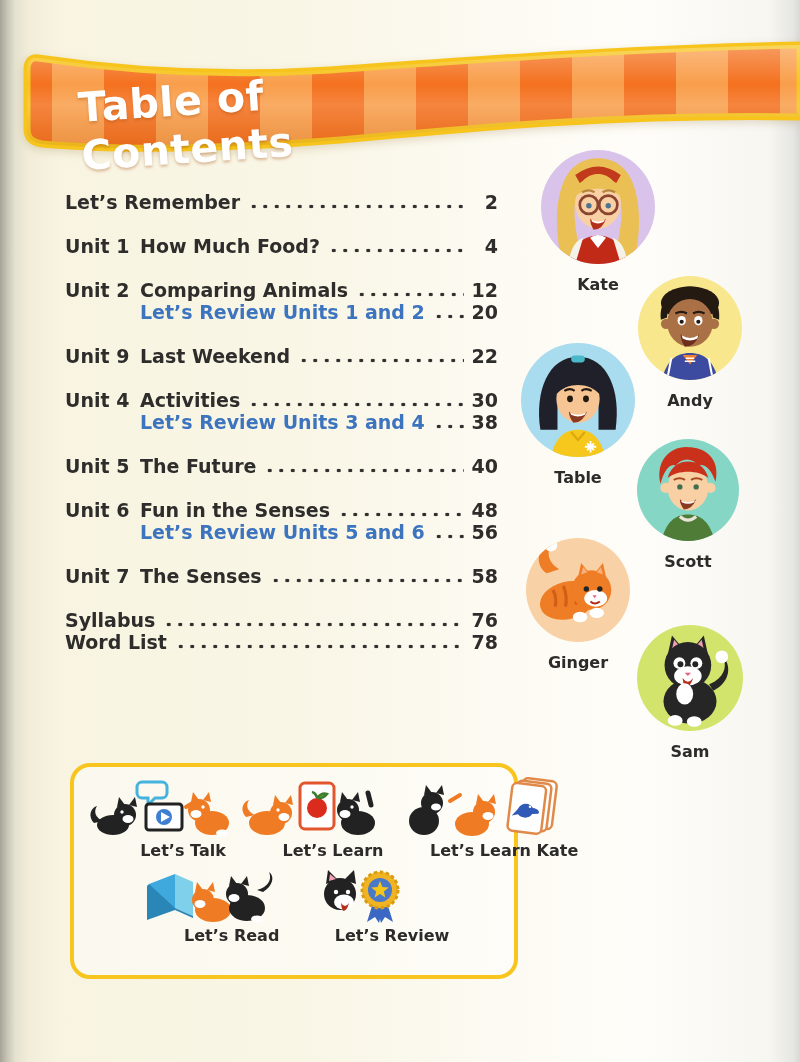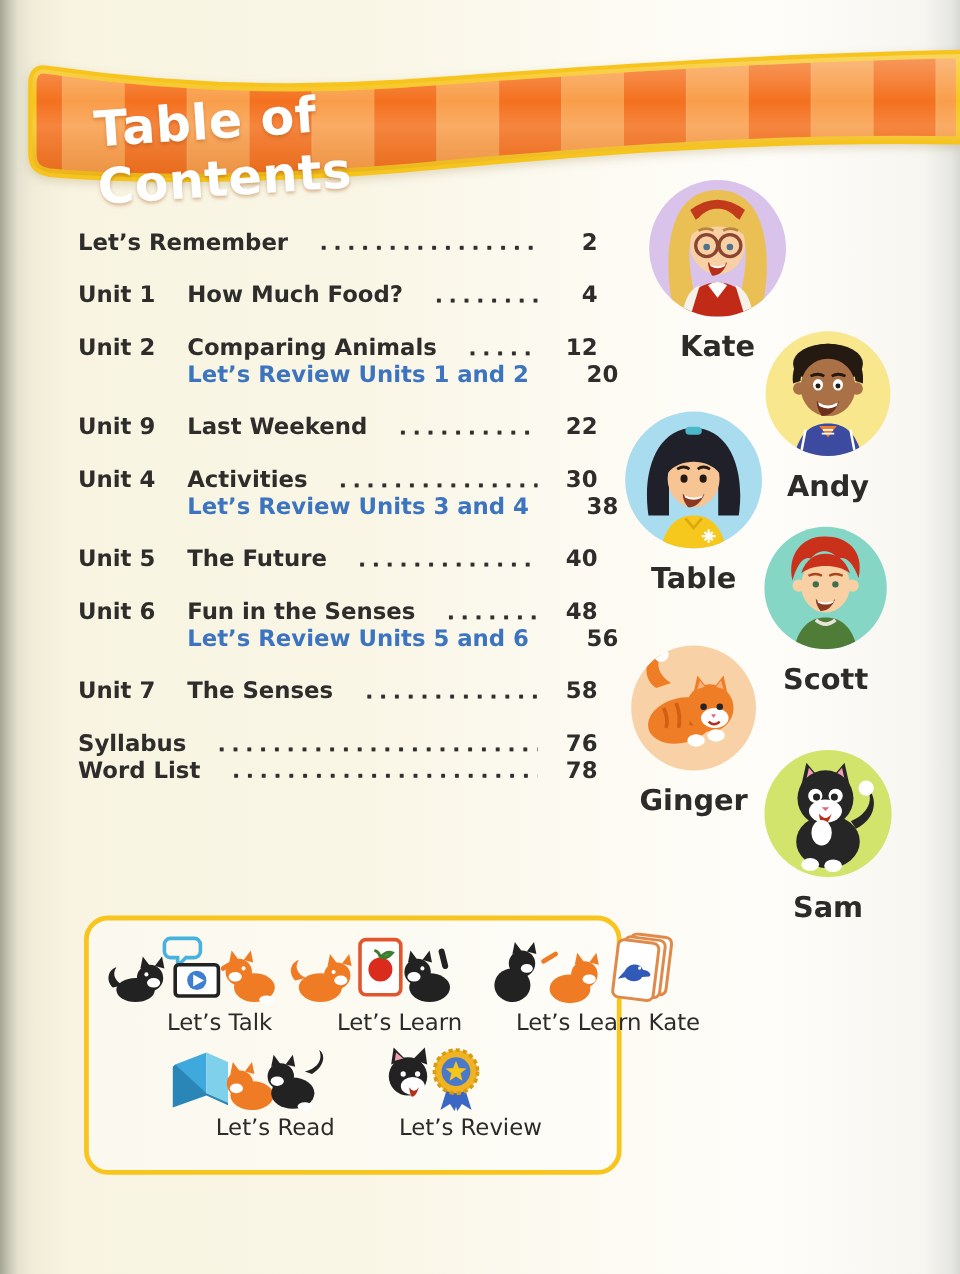--- a/index.html
+++ b/index.html
@@ -13,50 +13,50 @@
   .banner-svg{position:absolute;left:0;top:0;width:800px;height:170px;
     filter:drop-shadow(0 3px 4px rgba(130,90,20,.20));}
   .banner-title{position:absolute;left:80px;top:84px;width:400px;
     font-size:41px;font-weight:bold;color:#ffffff;letter-spacing:.5px;
     transform:rotate(-3.8deg);transform-origin:left center;
     text-shadow:0 2px 3px rgba(160,70,0,.35);}
   
   .toc{position:absolute;left:65px;top:191px;width:433px;color:#2e2d2b;}
   .toc-group{margin-bottom:22px;}
   .toc-row{display:flex;align-items:baseline;height:22px;line-height:22px;
-    font-size:19px;font-weight:bold;gap:16px;}
+    font-size:19px;font-weight:bold;}
   .toc-row .unit{flex:0 0 75px;}
   .toc-row .title{flex:0 0 auto;white-space:nowrap;}
   .toc-row .leader{flex:1 1 auto;align-self:flex-end;height:5px;margin:0 8px 4px 8px;
     background-image:radial-gradient(circle,#2f2e2c 1.7px,rgba(0,0,0,0) 2.1px);
     background-size:11.5px 5px;background-repeat:repeat-x;background-position:0 50%;}
   .toc-row .pagenum{flex:0 0 auto;min-width:24px;text-align:right;}
   .toc-row.review .title{color:#3d74bf;}
   .toc-row.blue-page .pagenum{color:#3d74bf;}
   .toc-row.blue-page .leader{background-image:radial-gradient(circle,#3d74bf 1.7px,rgba(0,0,0,0) 2.1px);}
   
   .char{position:absolute;text-align:center;}
   .char .circle{border-radius:50%;overflow:hidden;margin:0 auto;}
   .char .circle svg{display:block;width:100%;height:100%;}
-  .char .cname{margin-top:11px;font-size:24px;font-weight:bold;color:#2c2b29;}
+  .char .cname{margin-top:11px;font-size:16px;font-weight:bold;color:#2c2b29;}
   .char-kate{left:541px;top:150px;width:114px;} .char-kate .circle{width:114px;height:114px;}
   .char-andy{left:638px;top:276px;width:104px;} .char-andy .circle{width:104px;height:104px;}
   .char-jenny{left:521px;top:343px;width:114px;} .char-jenny .circle{width:114px;height:114px;}
   .char-scott{left:637px;top:439px;width:102px;} .char-scott .circle{width:102px;height:102px;}
   .char-ginger{left:526px;top:538px;width:104px;} .char-ginger .circle{width:104px;height:104px;}
   .char-sam{left:637px;top:625px;width:106px;} .char-sam .circle{width:106px;height:106px;}
   
   .acts{position:absolute;left:70px;top:763px;width:448px;height:216px;
     box-sizing:border-box;border:4px solid #f7c51d;border-radius:20px;
     background:rgba(255,255,255,.45);}
   .acts-row{display:flex;justify-content:space-between;padding:10px 16px 0 12px;}
   .acts-row.second{justify-content:center;gap:6px;padding-top:2px;}
   .act{display:flex;flex-direction:column;align-items:center;}
   .act svg{display:block;height:62px;}
-  .act .alabel{margin-top:2px;font-size:19px;font-weight:normal;color:#2c2b29;white-space:nowrap;margin-left:44px;}
+  .act .alabel{margin-top:2px;font-size:16px;font-weight:bold;color:#2c2b29;white-space:nowrap;margin-left:44px;}
 </style>
 </head>
 <body>
 
 <div class="page">
 
   <svg class="banner-svg" viewBox="0 0 800 170" preserveAspectRatio="none">
     <defs>
       <pattern id="stripes" width="104" height="170" patternUnits="userSpaceOnUse">
         <rect width="52" height="170" fill="#f4711f"></rect>

